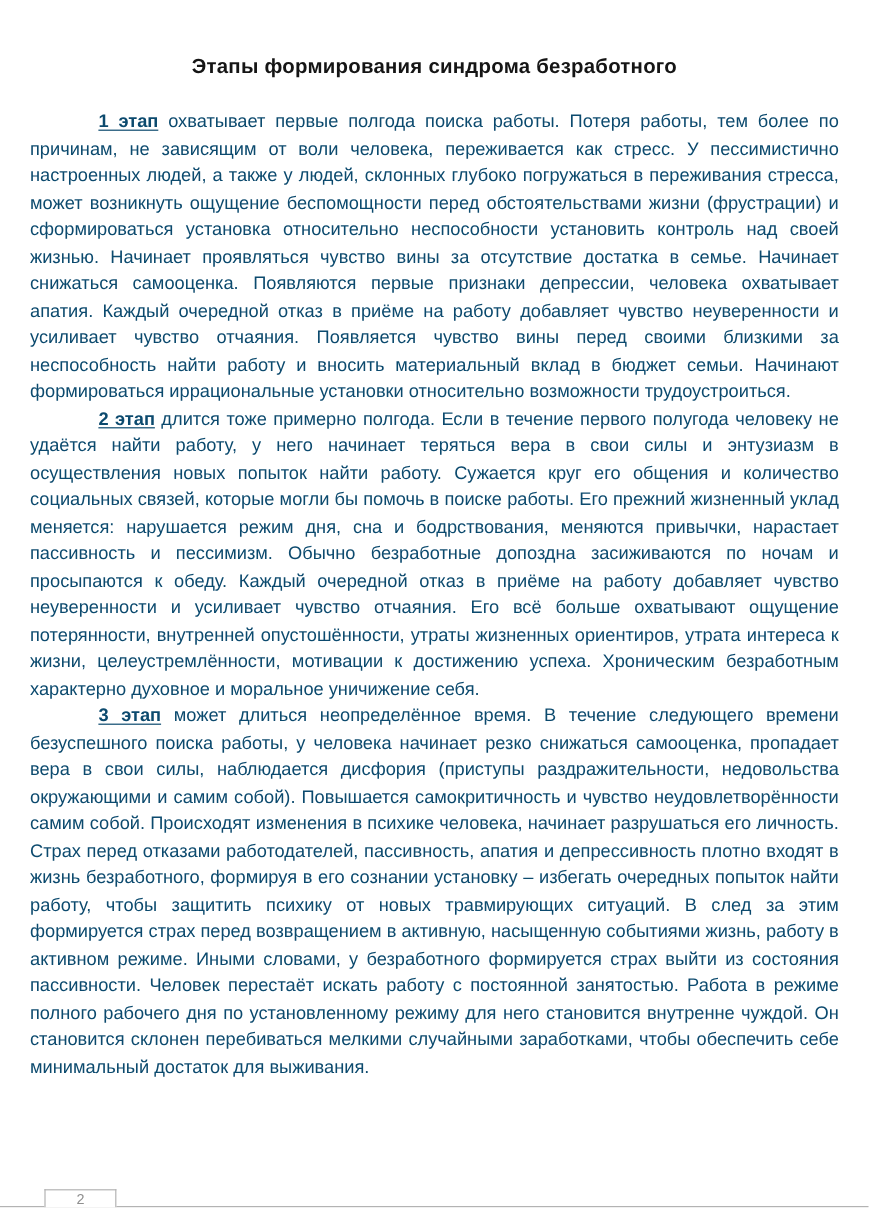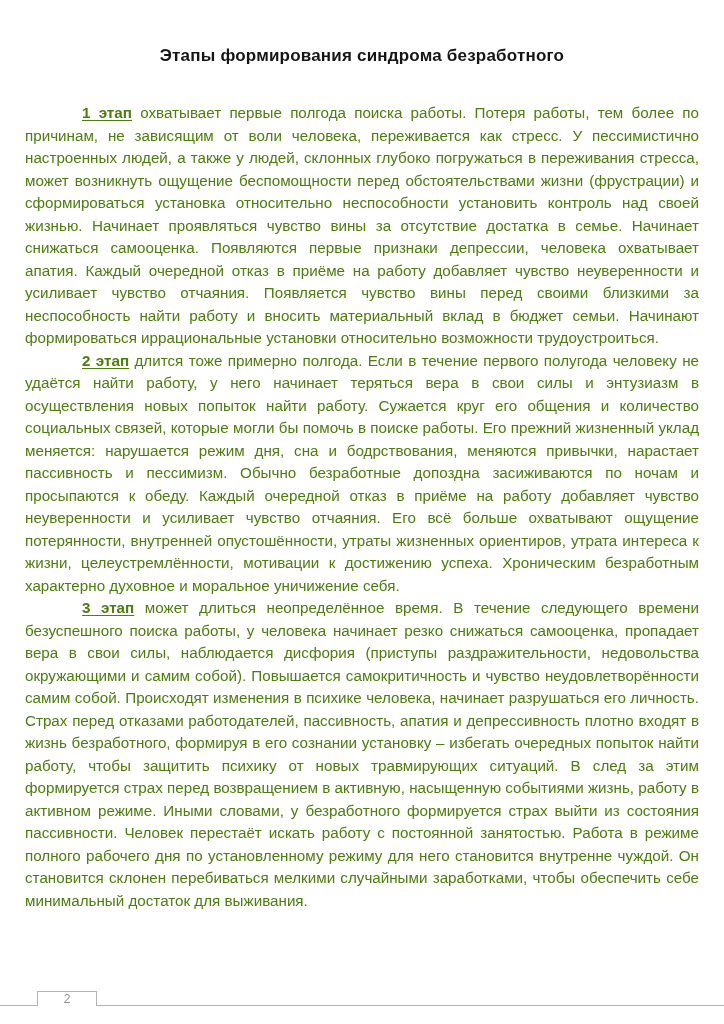--- a/index.html
+++ b/index.html
@@ -25,23 +25,22 @@
     letter-spacing: 0.2px;
   }
   .doc-body {
     position: absolute;
     left: 25px;
     right: 25px;
     top: 91px;
     font-size: 15.2px;
     line-height: 22.5px;
     text-align: justify;
-    color: #4d7c0f;
+    color: #0c4a6e;
     hyphens: none;
-    margin-top: 11px;
   }
   .doc-body p {
     margin: 0;
     text-indent: 57px;
   }
   .stage-lead {
     font-weight: 700;
     text-decoration: underline;
     text-underline-offset: 2px;
   }

